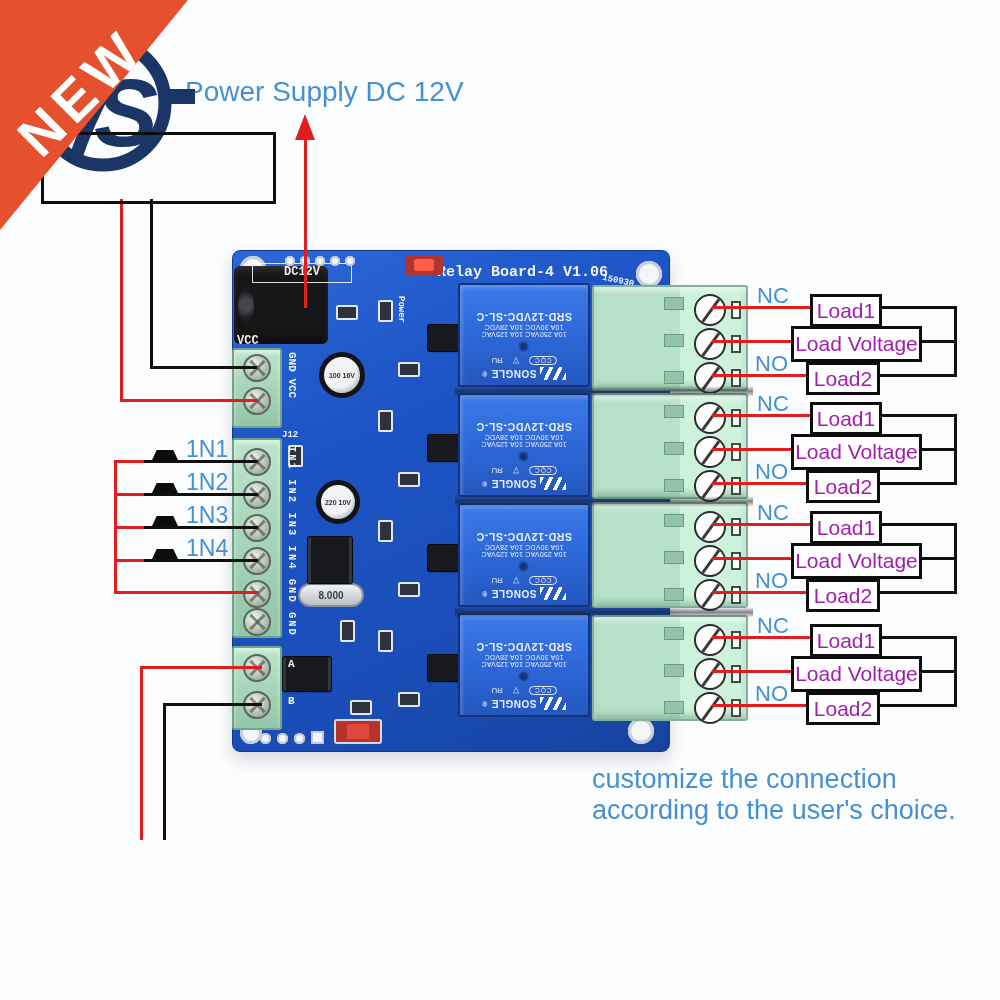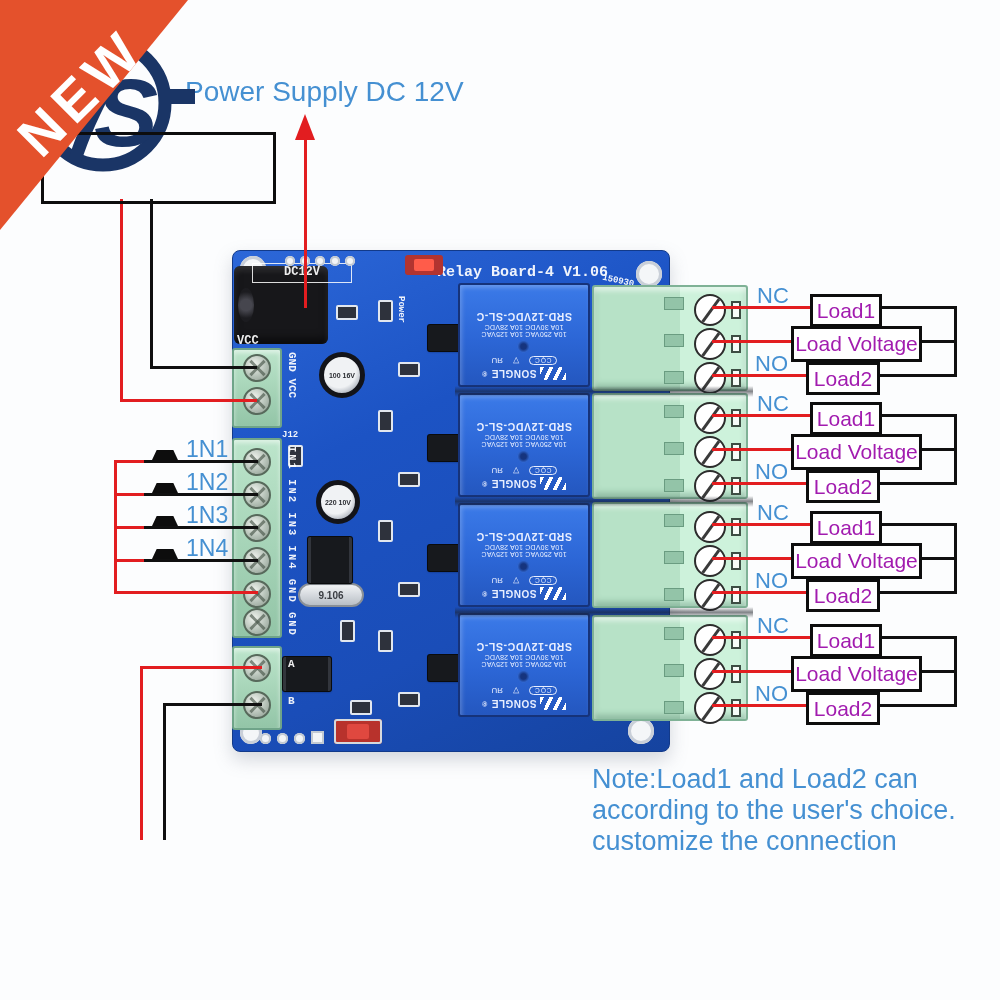--- a/index.html
+++ b/index.html
@@ -123,21 +123,21 @@
   <div class="pad" style="left:260px;top:733px;width:11px;height:11px"></div>
   <div class="pad" style="left:277px;top:733px;width:11px;height:11px"></div>
   <div class="pad" style="left:294px;top:733px;width:11px;height:11px"></div>
   <div class="padsq" style="left:311px;top:731px;width:13px;height:13px"></div>
   <div class="btn">
       <div class="in"></div>
     </div>
 
   <div class="ecap" style="left:319px;top:352px;width:46px;height:46px;font-size:7px">100 16V</div>
   <div class="ecap" style="left:316px;top:480px;width:44px;height:44px;font-size:7px">220 10V</div>
-  <div class="xtal">9.106</div>
+  <div class="xtal">8.000</div>
   <div class="ic pins" style="left:308px;top:537px;width:44px;height:46px"></div>
   <div class="ic pins" style="left:283px;top:657px;width:48px;height:34px"></div>
   <div class="ic" style="left:428px;top:325px;width:56px;height:26px"></div>
   <div class="ic" style="left:428px;top:435px;width:56px;height:26px"></div>
   <div class="ic" style="left:428px;top:545px;width:56px;height:26px"></div>
   <div class="ic" style="left:428px;top:655px;width:56px;height:26px"></div>
   <div class="smd" style="left:378px;top:300px"></div>
   <div class="smd h" style="left:398px;top:362px"></div>
   <div class="smd" style="left:378px;top:410px"></div>
   <div class="smd h" style="left:398px;top:472px"></div>
@@ -333,23 +333,22 @@
 
   <div class="w red" style="left:114px;top:460px;width:3px;height:134px"></div>
   <div class="w red" style="left:114px;top:591px;width:144px;height:3px"></div>
 
   <div class="w red" style="left:140px;top:666px;width:122px;height:3px"></div>
   <div class="w red" style="left:140px;top:666px;width:3px;height:174px"></div>
   <div class="w blk" style="left:163px;top:703px;width:99px;height:3px"></div>
   <div class="w blk" style="left:163px;top:703px;width:3px;height:137px"></div>
 
   <div class="lbl" style="left:592px;top:764px;font-size:27px;line-height:31px">
-    <div>Note:Load1 and Load2 can</div>
+    <div>customize the connection</div>
     <div>according to the user's choice.</div>
-    <div>customize the connection</div>
   </div>
 
   <div class="w red" style="left:712px;top:306px;width:98px;height:3px"></div>
   <div class="w red" style="left:712px;top:340px;width:79px;height:3px"></div>
   <div class="w red" style="left:712px;top:374px;width:94px;height:3px"></div>
   <div class="lbl" style="left:757px;top:283px;font-size:22px">NC</div>
   <div class="lbl" style="left:755px;top:351px;font-size:22px">NO</div>
   <div class="w blk" style="left:876px;top:306px;width:80px;height:3px"></div>
   <div class="w blk" style="left:916px;top:340px;width:40px;height:3px"></div>
   <div class="w blk" style="left:874px;top:374px;width:82px;height:3px"></div>

